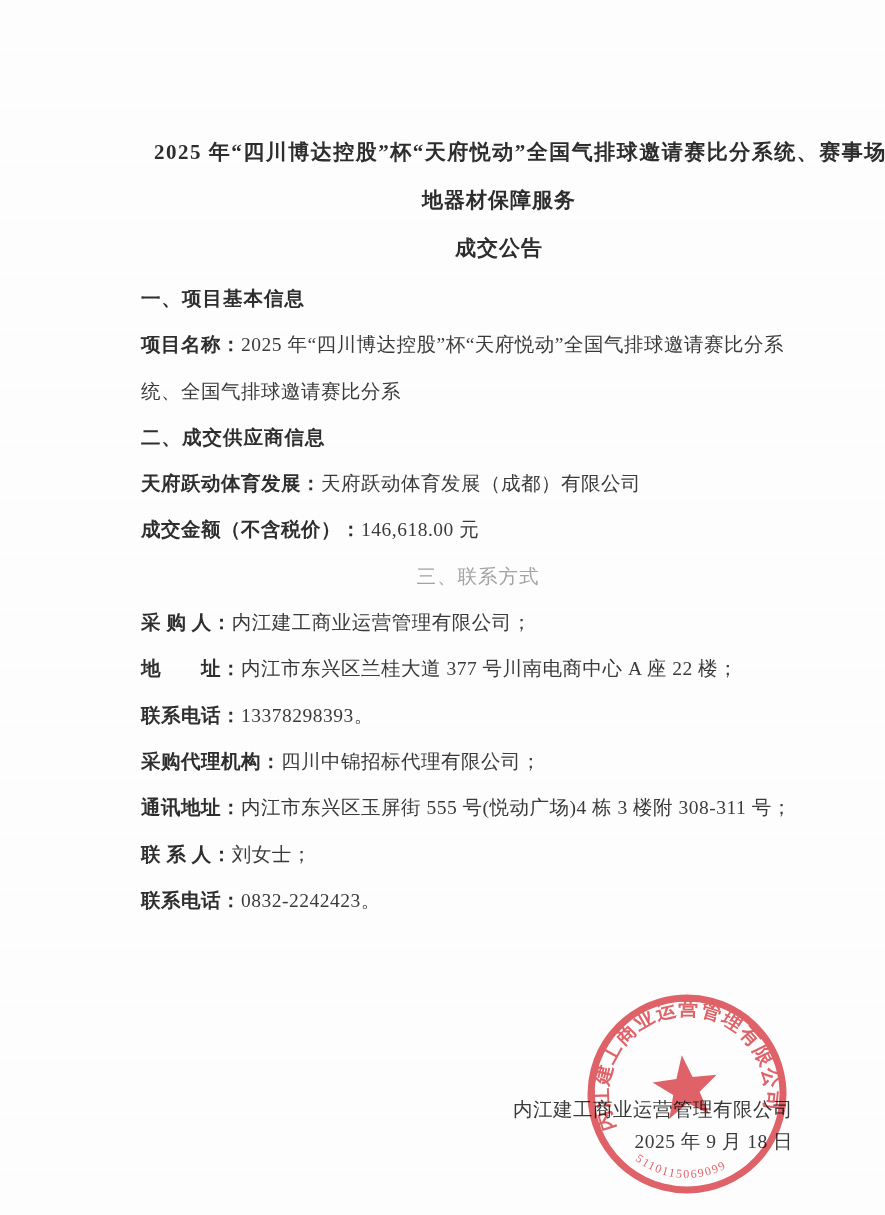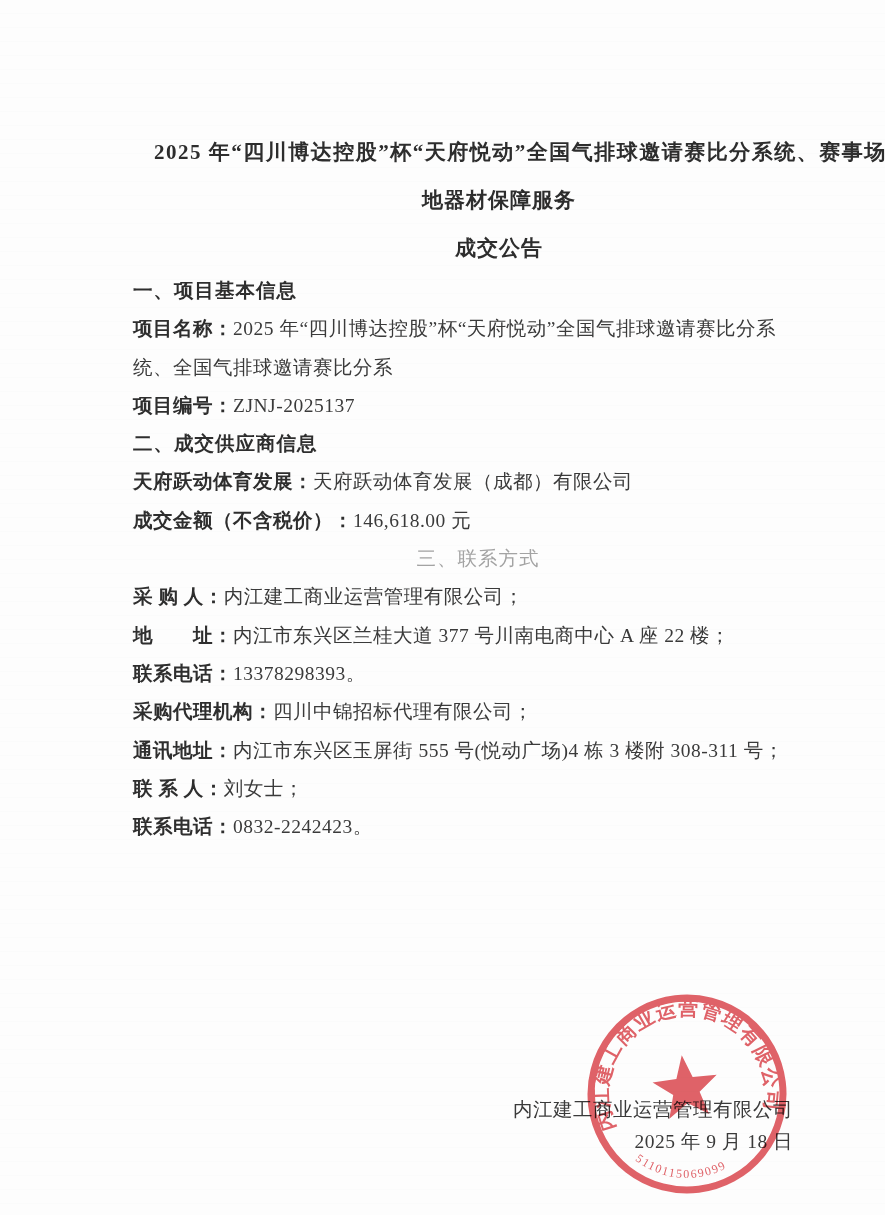--- a/index.html
+++ b/index.html
@@ -15,21 +15,21 @@
   .title-block{
     position:absolute;left:133px;top:128px;width:690px;
     text-align:center;font-weight:700;color:#2d2d2d;
     font-size:21px;line-height:48px;letter-spacing:1px;margin-left:21px;
   }
   .title-line1{white-space:nowrap;text-align:left;letter-spacing:1.5px;}
   .body-block{
     position:absolute;left:133px;top:272px;width:690px;
     font-size:19.5px;line-height:38.3px;
   }
-  .body-block p{margin:0;white-space:nowrap;}
+  .body-block p{margin:8px;white-space:nowrap;}
   .body-block b{font-weight:700;color:#2e2e2e;letter-spacing:0.5px;}
   .body-block .val{font-weight:400;color:#3a3a3a;letter-spacing:0.5px;}
   .heading{font-weight:700;color:#2e2e2e;letter-spacing:1px;}
   .muted{font-weight:400;color:#a3a3a3;letter-spacing:1px;text-align:center;}
   .sign-block{
     position:absolute;right:92px;top:1094px;
     text-align:right;font-size:19.5px;line-height:32px;color:#3a3a3a;
     letter-spacing:0.5px;
   }
   .stamp{
@@ -46,21 +46,20 @@
   <div class="title-block">
     <div class="title-line1">2025 年“四川博达控股”杯“天府悦动”全国气排球邀请赛比分系统、赛事场</div>
     <div>地器材保障服务</div>
     <div>成交公告</div>
   </div>
 
   <div class="body-block">
     <p class="heading">一、项目基本信息</p>
     <p><b>项目名称：</b><span class="val">2025 年“四川博达控股”杯“天府悦动”全国气排球邀请赛比分系</span></p>
     <p class="val">统、全国气排球邀请赛比分系</p>
-    <p><b>项目编号：</b><span class="val">ZJNJ-2025137</span></p>
 
     <p class="heading">二、成交供应商信息</p>
     <p><b>天府跃动体育发展：</b><span class="val">天府跃动体育发展（成都）有限公司</span></p>
     <p><b>成交金额（不含税价）：</b><span class="val">146,618.00 元</span></p>
 
     <p class="muted">三、联系方式</p>
     <p><b>采 购 人：</b><span class="val">内江建工商业运营管理有限公司；</span></p>
     <p><b>地　　址：</b><span class="val">内江市东兴区兰桂大道 377 号川南电商中心 A 座 22 楼；</span></p>
     <p><b>联系电话：</b><span class="val">13378298393。</span></p>
     <p><b>采购代理机构：</b><span class="val">四川中锦招标代理有限公司；</span></p>

